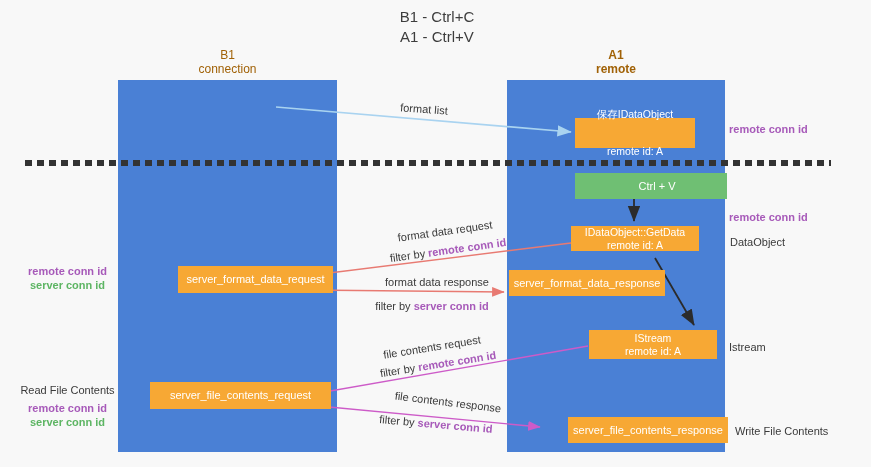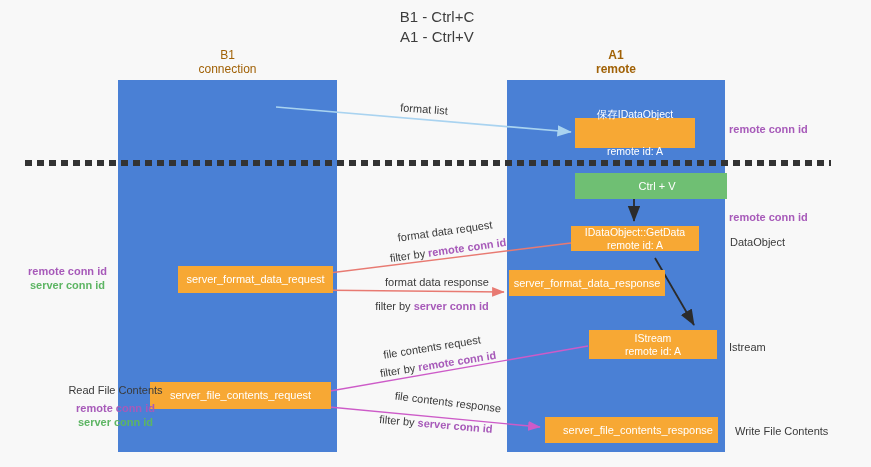--- a/index.html
+++ b/index.html
@@ -104,21 +104,21 @@
 
   <div class="box orange small" style="left:589px;top:330px;width:128px;height:29px;">
     <div>IStream</div>
     <div>remote id: A</div>
   </div>
 
   <div class="box orange" style="left:150px;top:382px;width:181px;height:27px;">
     <div>server_file_contents_request</div>
   </div>
 
-  <div class="box orange" style="left:545px;top:417px;width:160px;height:26px;padding-left:13px;">
+  <div class="box orange" style="left:568px;top:417px;width:160px;height:26px;">
     <div>server_file_contents_response</div>
   </div>
 
   <div class="flabel" style="left:424px;top:109px;transform:translate(-50%,-50%) rotate(4deg);">format list</div>
 
   <div class="flabel" style="left:445px;top:231px;transform:translate(-50%,-50%) rotate(-8deg);">format data request</div>
   <div class="flabel" style="left:448px;top:250px;transform:translate(-50%,-50%) rotate(-8deg);">
     <span class="filter-word">filter by</span><span class="conn-purple">remote conn id</span>
   </div>
 
@@ -141,19 +141,19 @@
   <div class="ann conn-purple" style="left:729px;top:211px;">remote conn id</div>
   <div class="ann" style="left:730px;top:236px;">DataObject</div>
   <div class="ann" style="left:729px;top:341px;">Istream</div>
   <div class="ann" style="left:735px;top:425px;">Write File Contents</div>
 
   <div class="leftgroup" style="left:20px;top:264px;">
     <div class="conn-purple">remote conn id</div>
     <div class="conn-green">server conn id</div>
   </div>
 
-  <div class="leftgroup" style="left:20px;top:383px;margin-left:48px;">
+  <div class="leftgroup" style="left:20px;top:383px;">
     <div>Read File Contents</div>
     <div class="conn-purple" style="margin-top:4px;">remote conn id</div>
     <div class="conn-green">server conn id</div>
   </div>
 
 </div>
 
 </body></html>

